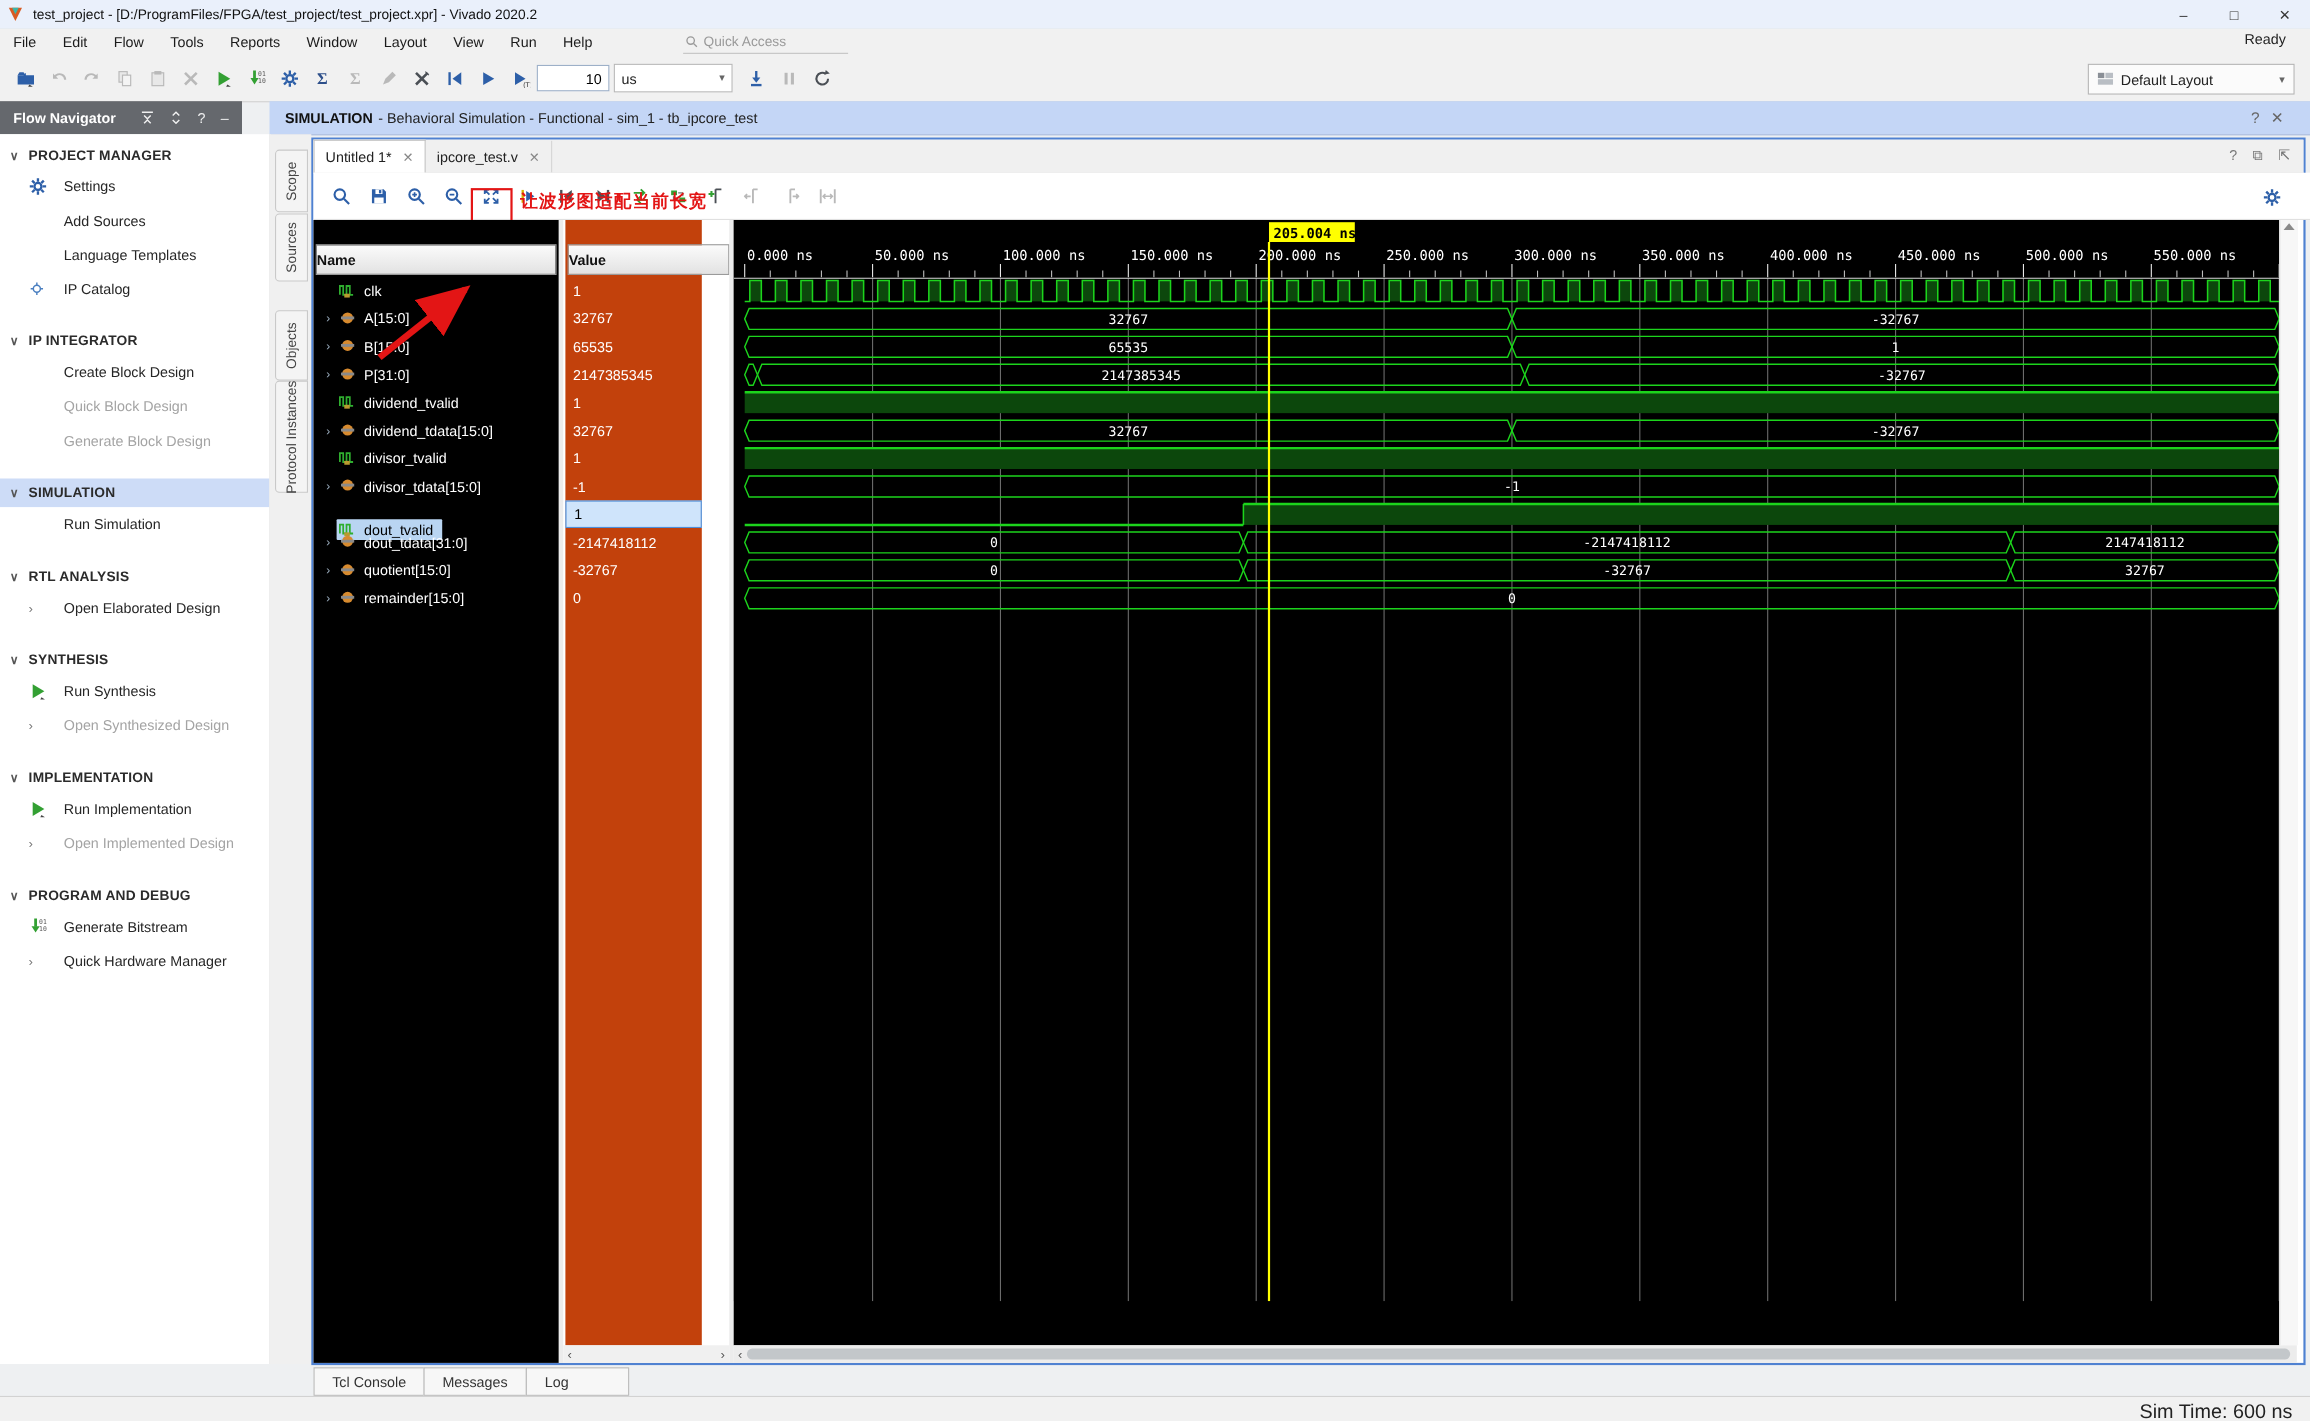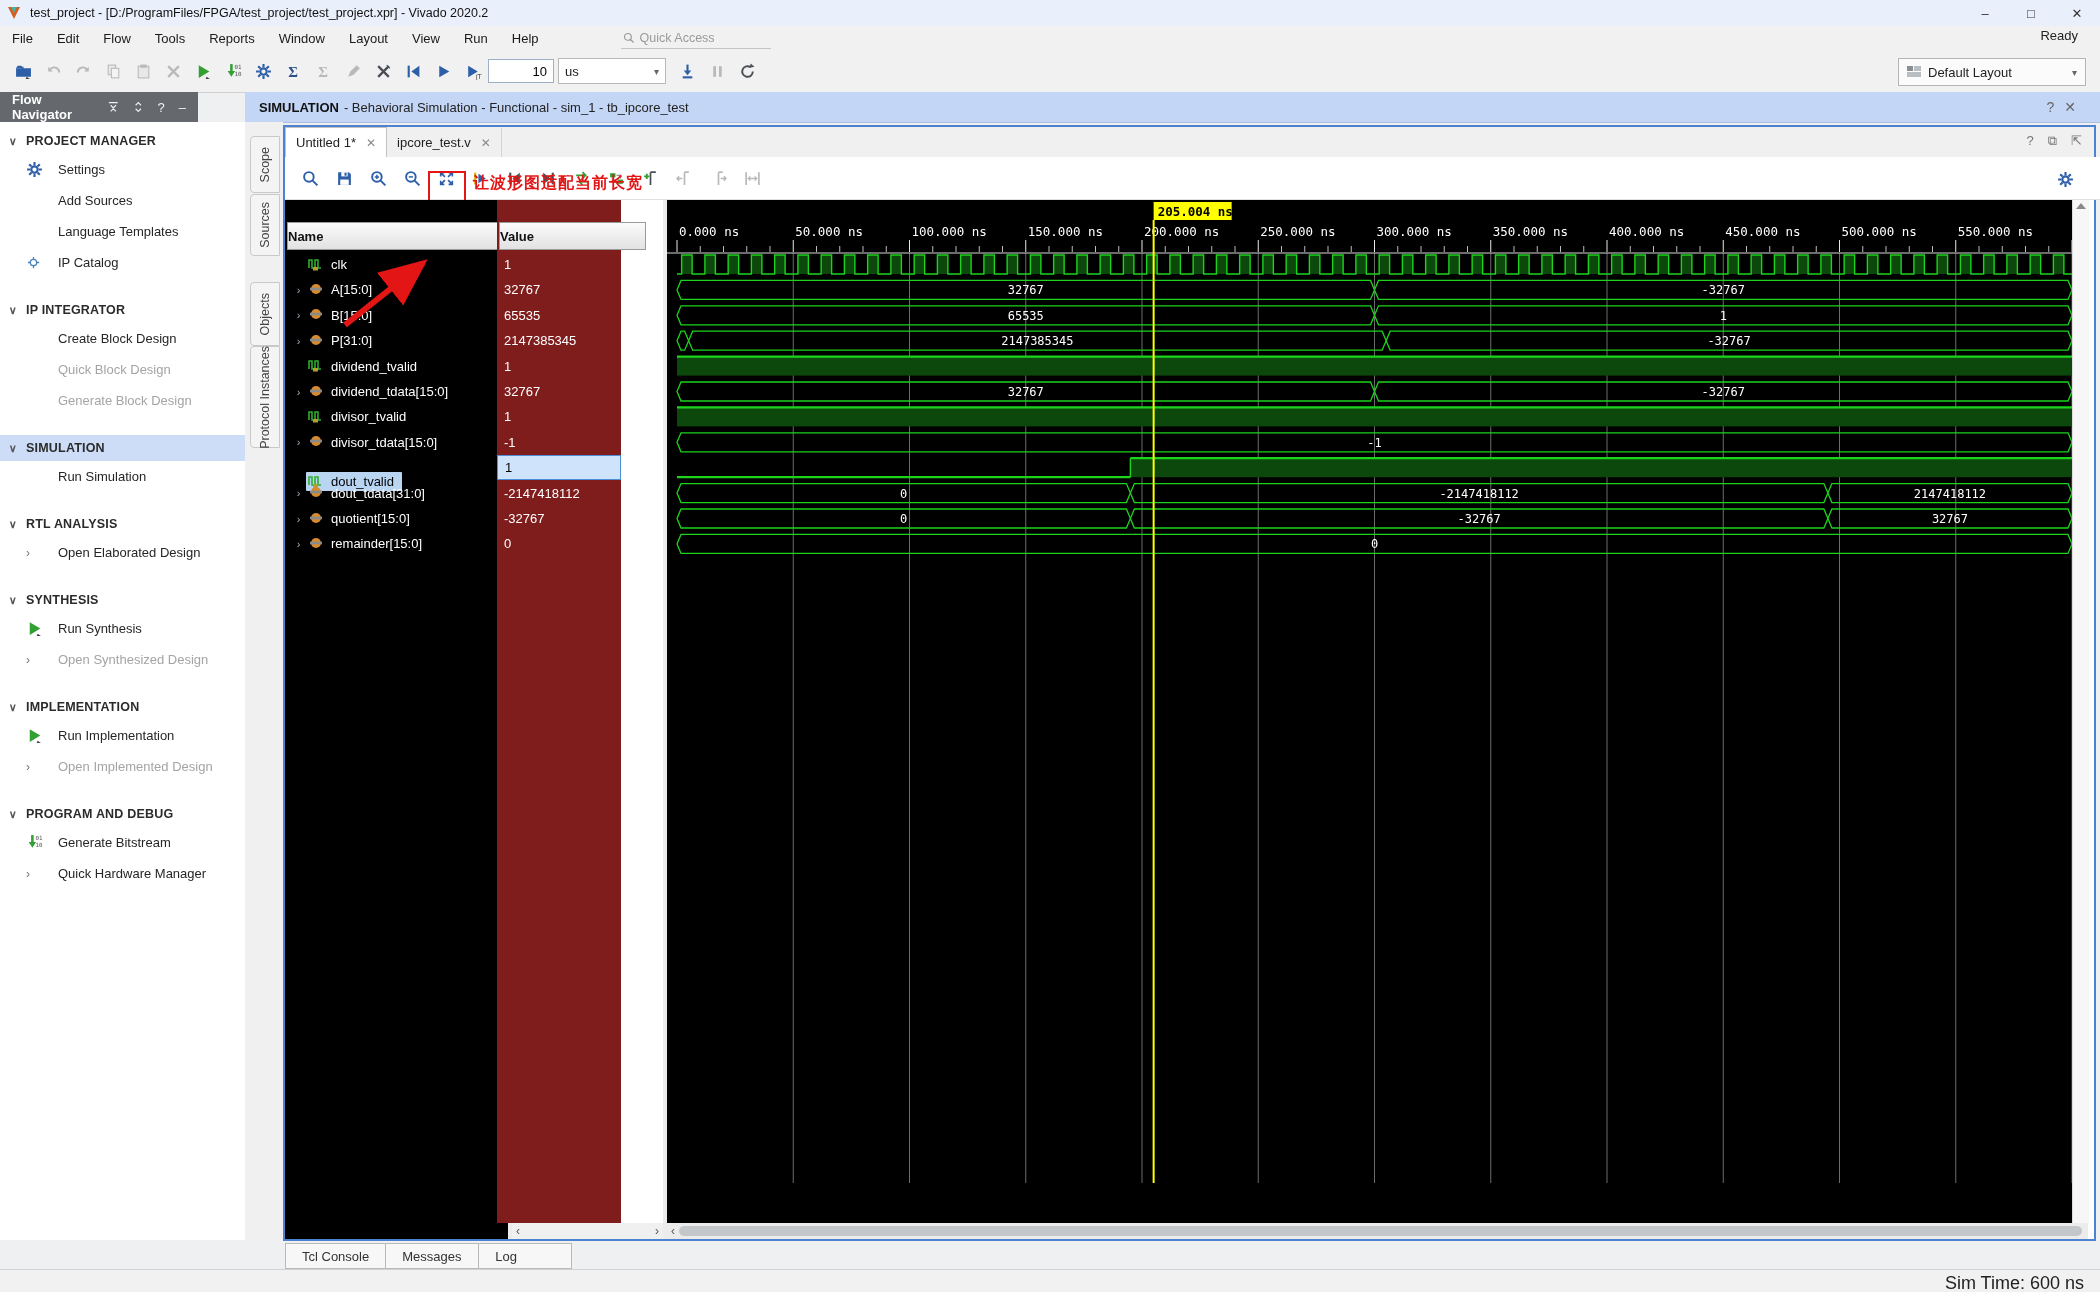--- a/index.html
+++ b/index.html
@@ -25,21 +25,21 @@
            display:flex;align-items:center;}
   .tbi{width:30px;height:28px;display:flex;align-items:center;justify-content:center;flex:0 0 auto;}
   #runtime-input{width:52px;height:22px;border:1px solid #9db0c8;background:#fff;text-align:right;
                  padding:0 6px;font-size:13px;font-family:"Liberation Sans",sans-serif;}
   #unit-select{width:94px;height:24px;border:1px solid #b8b8b8;background:#fff;display:flex;align-items:center;
                justify-content:space-between;padding:0 6px;margin-left:4px;}
   #layout-select{position:absolute;right:14px;top:58px;width:170px;height:26px;border:1px solid #b5b5b5;background:#fbfbfb;
                  display:flex;align-items:center;padding:0 8px;gap:7px;}
   #layout-select .lbl{flex:1;font-size:13px;color:#222;}
   
-  #fnheader{left:0;top:92px;width:198px;height:30px;background:#65686d;color:#fff;display:flex;align-items:center;}
+  #fnheader{left:0;top:92px;width:220px;height:30px;background:#65686d;color:#fff;display:flex;align-items:center;}
   #fnheader .t{margin-left:12px;font-weight:bold;font-size:13px;}
   #fnheader .ico{margin-left:14px;opacity:.9;}
   #simheader{left:245px;top:92px;width:1855px;height:30px;background:#c4d6f6;display:flex;align-items:center;border-bottom:1px solid #aebfdd;}
   #simheader .b{font-weight:bold;margin-left:14px;font-size:13px;color:#111;}
   #simheader .r{margin-left:5px;font-size:13px;color:#222;}
   #simheader .icons{position:absolute;right:14px;color:#666;font-size:14px;letter-spacing:10px;}
   
   #sidebar{left:0;top:122px;width:245px;height:1118px;background:#ffffff;border-right:1px solid #d9d9d9;overflow:hidden;}
   .fn-section{margin-top:19px;}
   .fn-section:first-child{margin-top:6px;}
@@ -63,21 +63,21 @@
   .wtab .x{color:#888;font-size:12px;}
   #wtabs .right-icons{position:absolute;right:12px;top:6px;color:#777;font-size:13px;display:flex;gap:14px;}
   #wtoolbar{position:absolute;left:0;top:30px;width:100%;height:42px;background:#fff;border-bottom:1px solid #e0e0e0;display:flex;align-items:center;padding-left:8px;}
   #wtoolbar .tbi{width:34px;}
   #redbox{position:absolute;left:143px;top:44px;width:34px;height:30px;border:2px solid #e31515;}
   #cn-note{position:absolute;left:188px;top:46px;color:#e31515;font-size:16px;font-weight:bold;letter-spacing:1px;white-space:nowrap;z-index:30;}
   #wgear{position:absolute;right:14px;top:38px;}
   #annot-arrow{position:absolute;left:20px;top:60px;width:160px;height:150px;z-index:31;pointer-events:none;}
   
   #names{position:absolute;left:0;top:73px;width:223px;height:1039px;background:#000;}
-  #values{position:absolute;left:212px;top:73px;width:124px;height:1023px;background:#7f1d1d;}
+  #values{position:absolute;left:229px;top:73px;width:124px;height:1023px;background:#c2410c;}
   .vsplit{position:absolute;top:73px;width:4px;height:1039px;background:#ececec;}
   #waves{position:absolute;left:382px;top:73px;width:1405px;height:1023px;background:#000;}
   #vscroll{position:absolute;left:1787px;top:73px;width:16px;height:1023px;background:#f7f7f7;border-left:1px solid #ddd;}
   #vscroll .up{margin:3px auto;width:0;height:0;border-left:5px solid transparent;border-right:5px solid transparent;border-bottom:6px solid #8a8a8a;}
   .hdrbox{position:absolute;left:2px;top:22px;height:28px;border:1px solid #9a9a9a;background:linear-gradient(#fbfbfb,#e2e2e2);
           display:flex;align-items:center;font-weight:bold;color:#111;font-size:13px;padding-left:0;box-sizing:border-box;}
   .sig-row{position:absolute;left:0;width:100%;height:25px;display:flex;align-items:center;color:#fff;font-size:13px;}
   .sig-row .expander{width:15px;margin-left:6px;color:#9fb2c4;font-size:11px;text-align:center;}
   .sig-row .sicon{width:18px;height:14px;margin-right:5px;flex:0 0 auto;}
   .sig-row .inner{display:flex;align-items:center;padding:2px 8px 2px 2px;}

